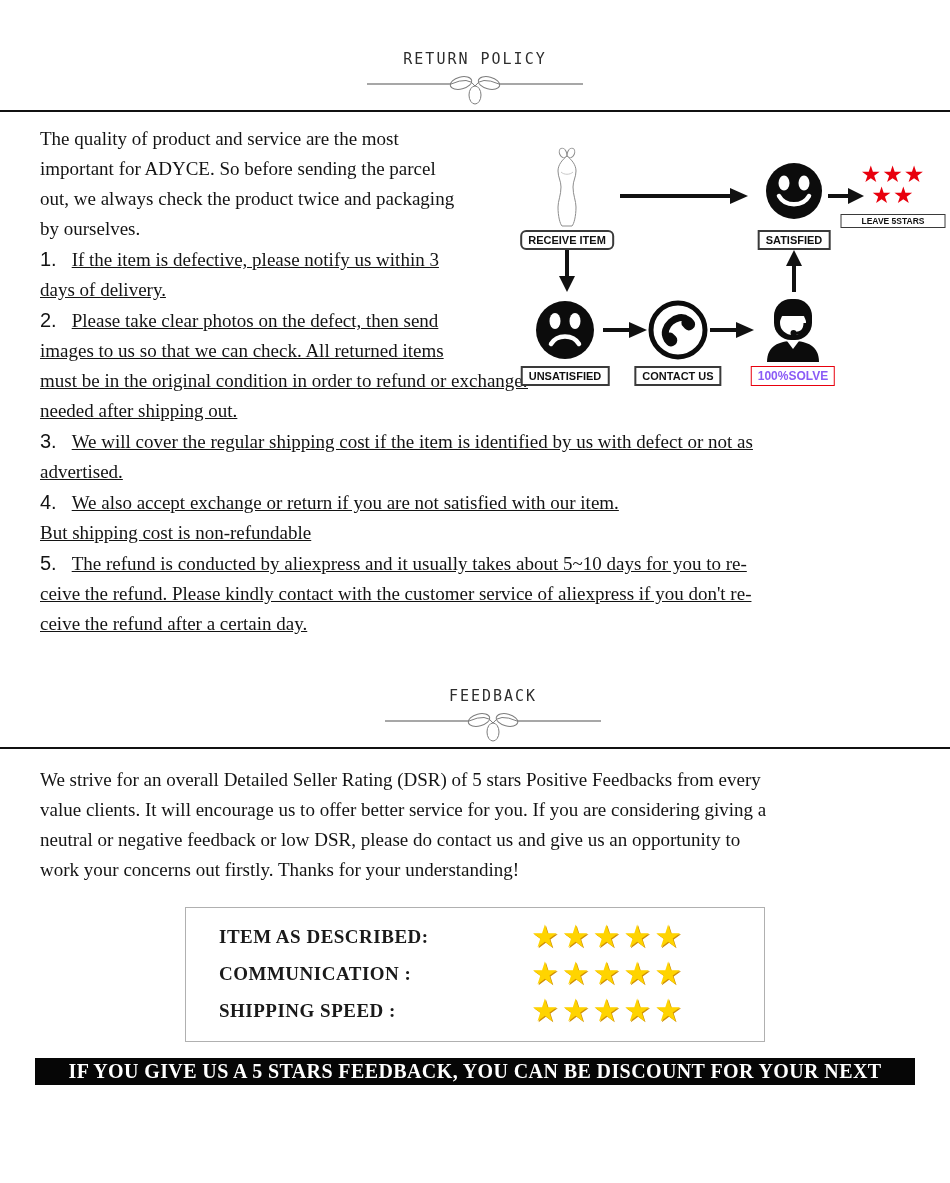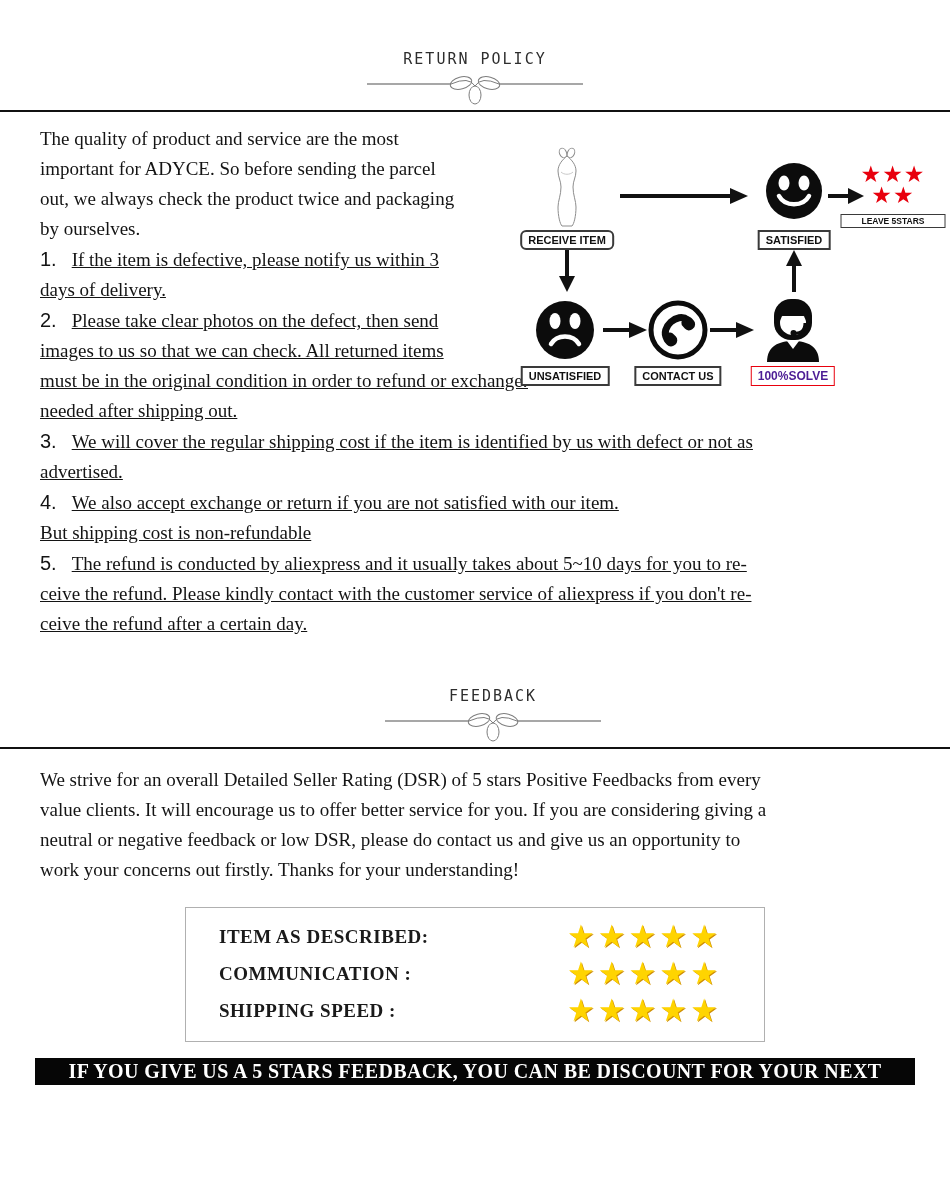--- a/index.html
+++ b/index.html
@@ -20,27 +20,27 @@
   .item:first-of-type{margin-top:6px;}
   .num{font-family:"Liberation Sans",sans-serif;font-size:20px;margin-right:15px;}
   .itext{white-space:pre-line;text-decoration:underline;}
 
   
   .fc{position:absolute;left:528px;top:128px;width:420px;height:270px;background:#fff;}
   .fcicon,.tag{position:absolute;transform:translateX(-50%);}
   .arr{position:absolute;}
   .tag{border:2px solid #3a3a3a;background:#fff;font-family:"Liberation Sans",sans-serif;font-weight:bold;font-size:11px;padding:2px 6px;white-space:nowrap;color:#111;}
   .tag.small{font-size:8.5px;padding:1px 20px;border-width:1px;}
-  .tag.solve{color:#4c1d95;border:1px solid #e8000d;font-size:12px;}
+  .tag.solve{color:#8b5cf6;border:1px solid #e8000d;font-size:12px;}
   .redstars{color:#e8000d;font-size:23px;line-height:21px;text-align:center;letter-spacing:1px;}
 
   
   .fb-para{margin:16px 28px 0 40px;font-size:19px;line-height:30px;white-space:pre-line;}
   .ratings-box{margin:22px 0 0 185px;width:578px;border:1px solid #b0b0b0;padding:10px 0 12px 0;background:#fff;}
-  .r-row{display:flex;align-items:center;height:37px;padding-left:33px;gap:36px;}
+  .r-row{display:flex;align-items:center;height:37px;padding-left:33px;}
   .r-label{font-weight:bold;font-size:19px;letter-spacing:0.5px;width:312px;color:#1a1a1a;}
   .r-stars{font-size:31px;line-height:31px;letter-spacing:3px;text-shadow:1px 1px 0 #cf8f06;}
 
   .banner{margin:16px 35px 0;background:#060606;color:#ffffff;font-weight:bold;font-size:20px;line-height:27px;height:27px;text-align:center;letter-spacing:0.4px;font-family:"Liberation Serif",serif;}
 </style>
 </head>
 <body>
 
 <header class="sec-head first">
   <div class="sec-title">RETURN POLICY</div>

